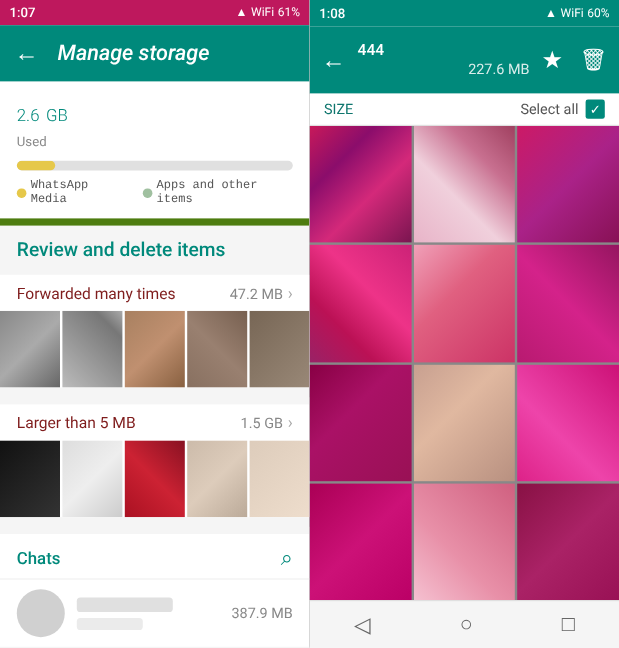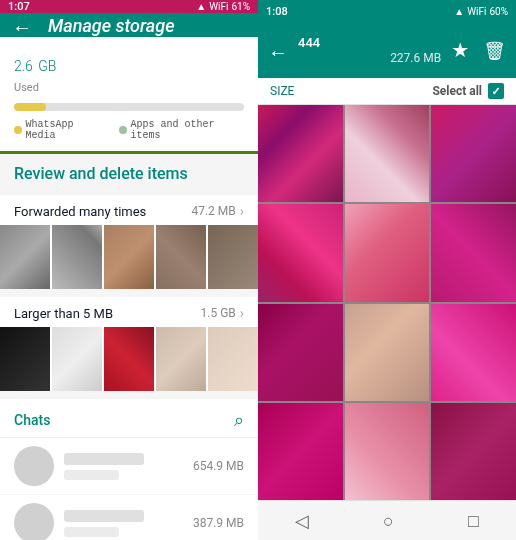--- a/index.html
+++ b/index.html
@@ -66,21 +66,21 @@
     .top-bar-title {
       color: white;
       font-size: 18px;
       font-weight: 500;
       font-style: italic;
     }
 
     .storage-summary {
       background: white;
       padding: 14px 14px 10px;
-      border-bottom: 3px solid #4d7c0f;
+      border-bottom: 6px solid #4d7c0f;
     }
 
     .storage-numbers {
       display: flex;
       justify-content: space-between;
       align-items: baseline;
       margin-bottom: 8px;
     }
 
     .used-storage {
@@ -162,21 +162,21 @@
 
     .review-item-header {
       display: flex;
       justify-content: space-between;
       align-items: center;
       padding: 8px 14px 6px;
     }
 
     .review-item-label {
       font-size: 13px;
-      color: #0f172a;
+      color: #7f1d1d;
     }
 
     .review-item-size {
       font-size: 12px;
       color: #888;
       display: flex;
       align-items: center;
       gap: 4px;
     }
 
@@ -361,21 +361,20 @@
       color: #0f766e;
       font-weight: 400;
     }
 
     .select-all {
       display: flex;
       align-items: center;
       gap: 6px;
       font-size: 12px;
       color: #555;
-      font-weight: bold;
     }
 
     .checkbox-checked {
       width: 16px;
       height: 16px;
       background: #00897b;
       border-radius: 2px;
       display: flex;
       align-items: center;
       justify-content: center;
@@ -527,28 +526,20 @@
   </div>
 
   <div class="section-spacer"></div>
 
   <div class="chats-section">
     <div class="chats-header">
       <span class="chats-title">Chats</span>
       <span class="search-icon">⌕</span>
     </div>
 
-    <div class="chat-item">
-      <div class="chat-avatar"></div>
-      <div class="chat-info">
-        <div class="chat-name-bar"></div>
-        <div class="chat-sub-bar"></div>
-      </div>
-      <span class="chat-size">654.9 MB</span>
-    </div>
 
     <div class="chat-item">
       <div class="chat-avatar"></div>
       <div class="chat-info">
         <div class="chat-name-bar"></div>
         <div class="chat-sub-bar"></div>
       </div>
       <span class="chat-size">387.9 MB</span>
     </div>
 

